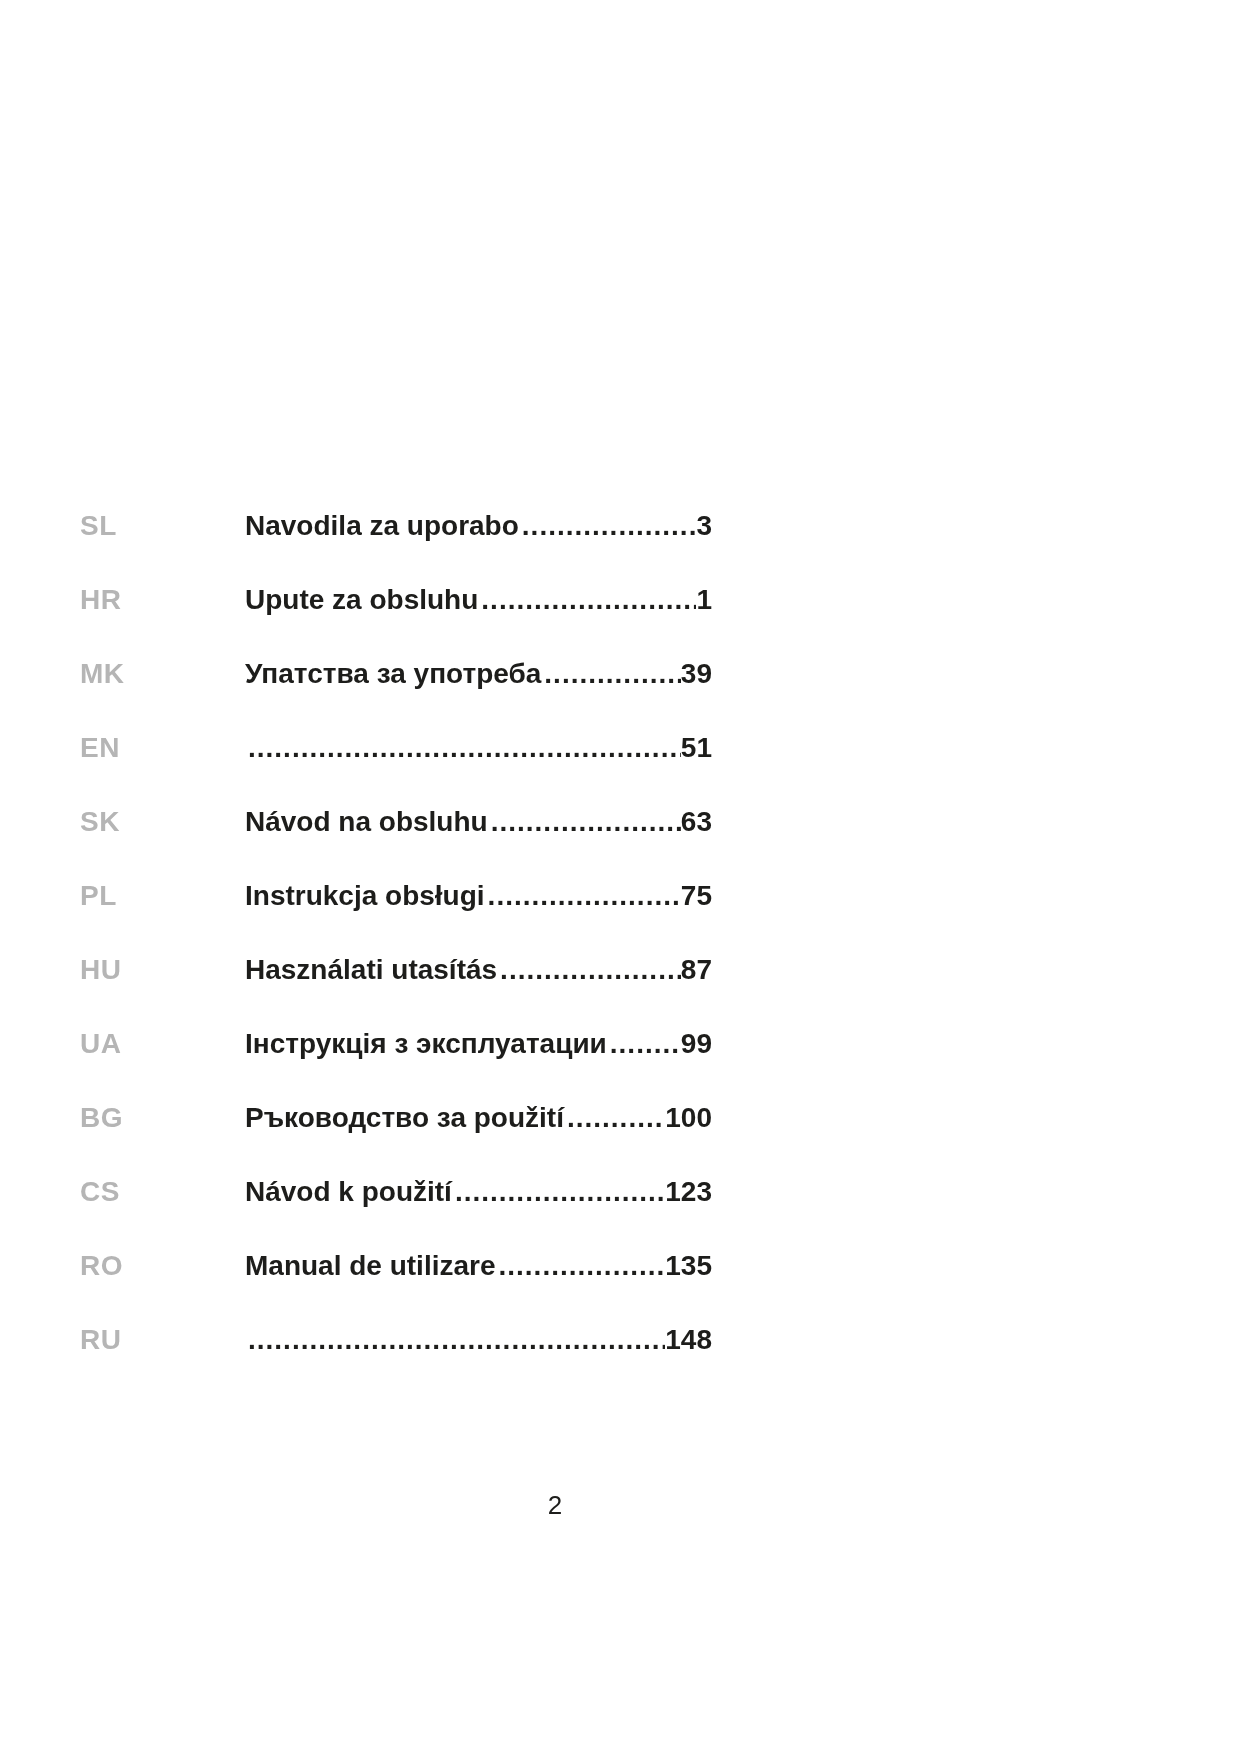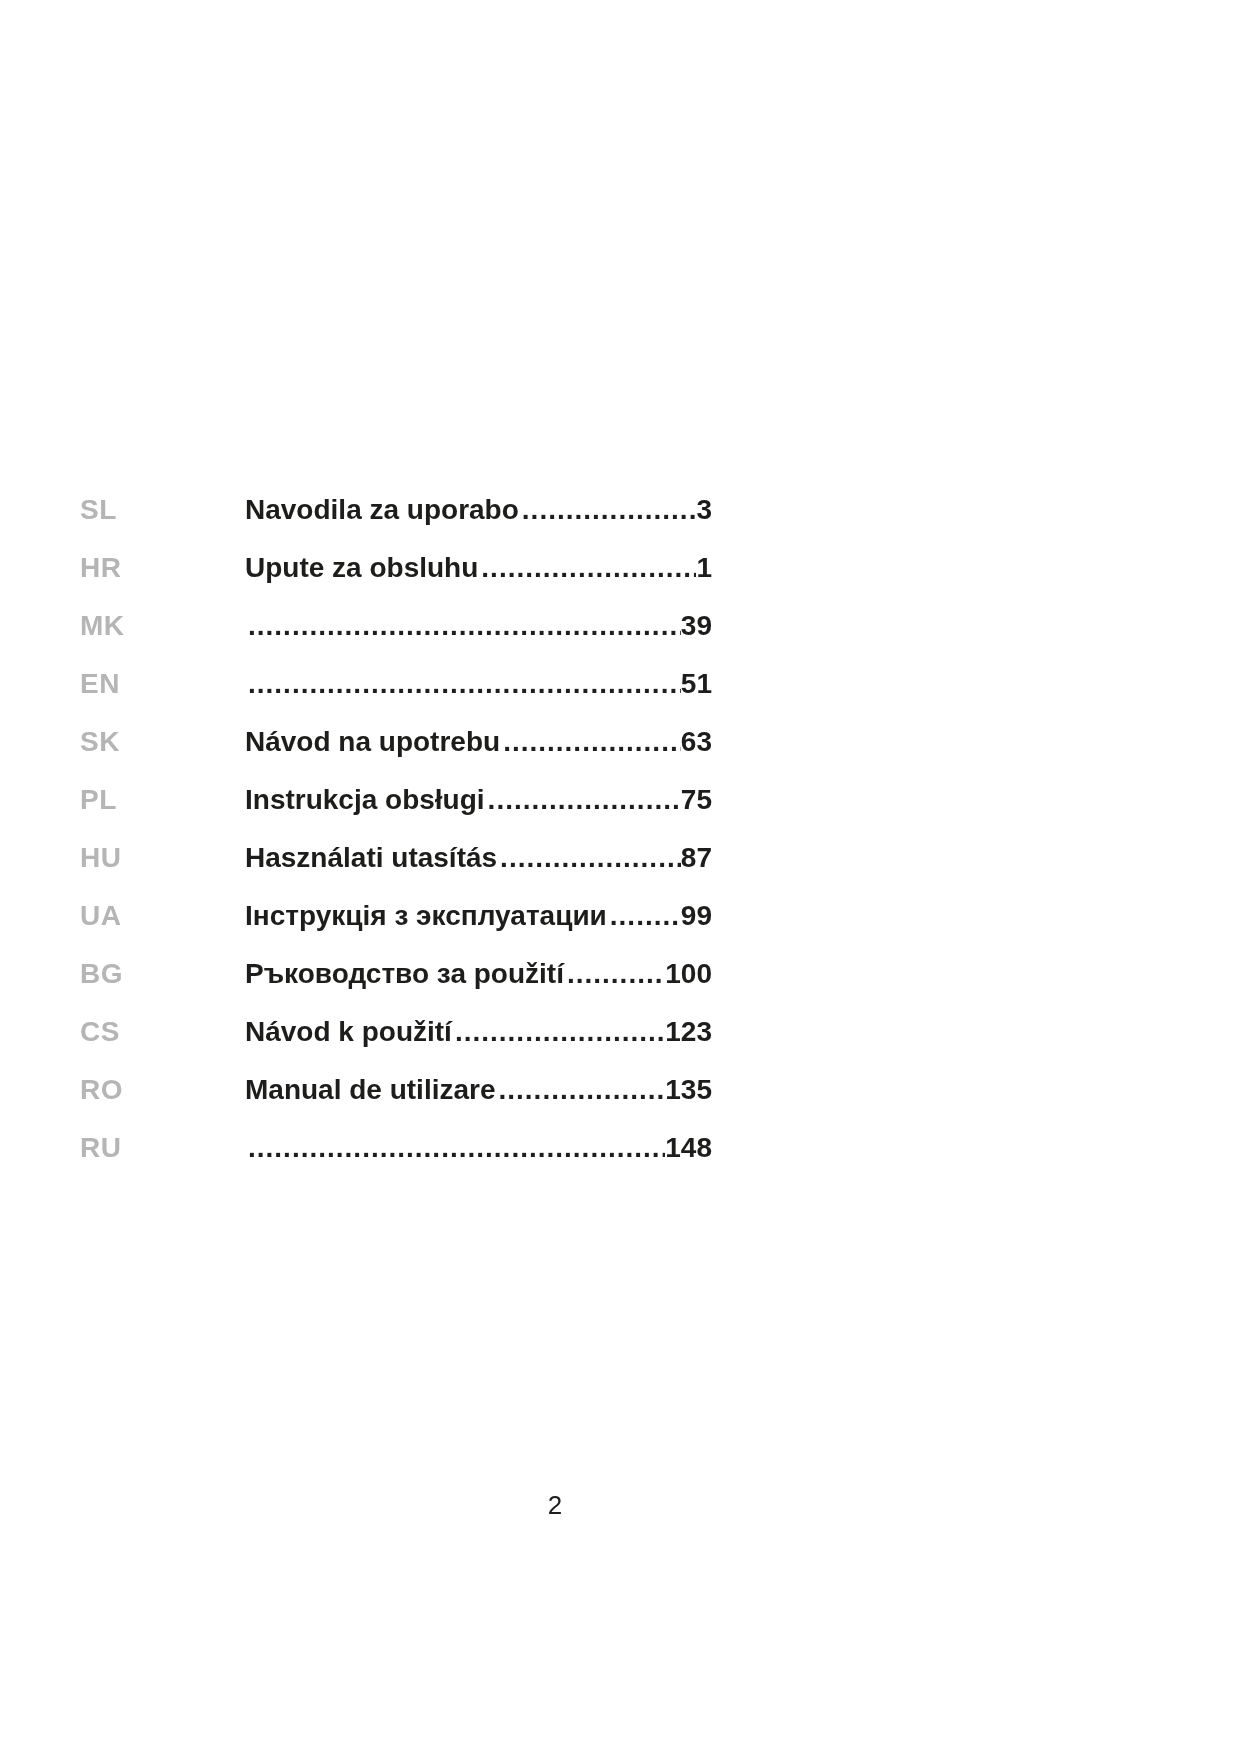--- a/index.html
+++ b/index.html
@@ -33,20 +33,21 @@
     font-weight: 700;
     line-height: 36px;
     margin-bottom: 22px;
     white-space: nowrap;
   }
   .lang {
     flex: 0 0 165px;
     color: var(--lang-gray, #b5b5b5);
     font-weight: 700;
     letter-spacing: 0.5px;
+    margin-top: 16px;
   }
   .title {
     flex: 0 0 auto;
     color: var(--text-black, #1d1d1b);
   }
   .dots {
     flex: 1 1 auto;
     overflow: hidden;
     white-space: nowrap;
     padding: 0 2px 0 3px;
@@ -89,33 +90,34 @@
   <div class="toc-row">
     <span class="lang">HR</span>
     <span class="title">Upute za obsluhu</span>
     <span class="dots"></span>
     <span class="pagenum">1</span>
   </div>
 
 
   <div class="toc-row">
     <span class="lang">MK</span>
+    <span class="title">Упатства за употреба</span>
     <span class="dots"></span>
     <span class="pagenum">39</span>
   </div>
 
   <div class="toc-row">
     <span class="lang">EN</span>
     <span class="dots"></span>
     <span class="pagenum">51</span>
   </div>
 
   <div class="toc-row">
     <span class="lang">SK</span>
-    <span class="title">Návod na upotrebu</span>
+    <span class="title">Návod na obsluhu</span>
     <span class="dots"></span>
     <span class="pagenum">63</span>
   </div>
 
   <div class="toc-row">
     <span class="lang">PL</span>
     <span class="title">Instrukcja obsługi</span>
     <span class="dots"></span>
     <span class="pagenum">75</span>
   </div>

